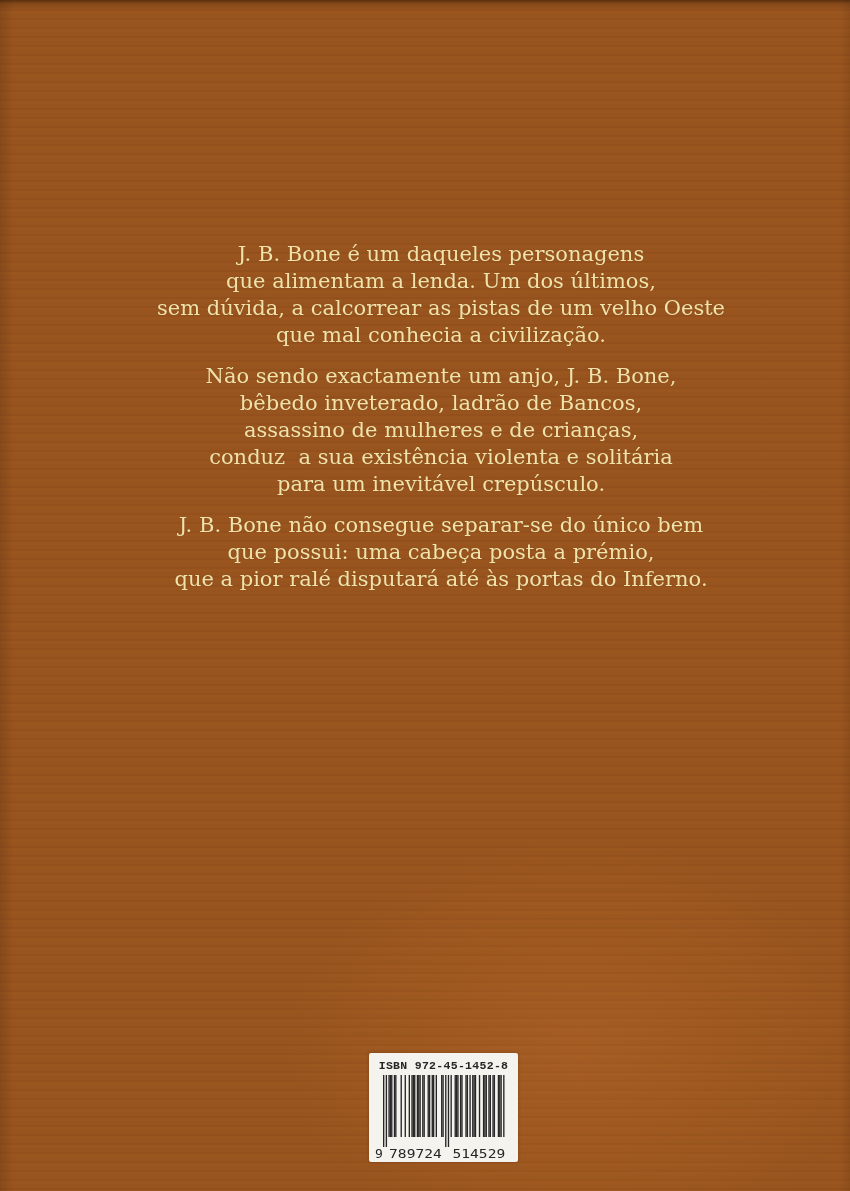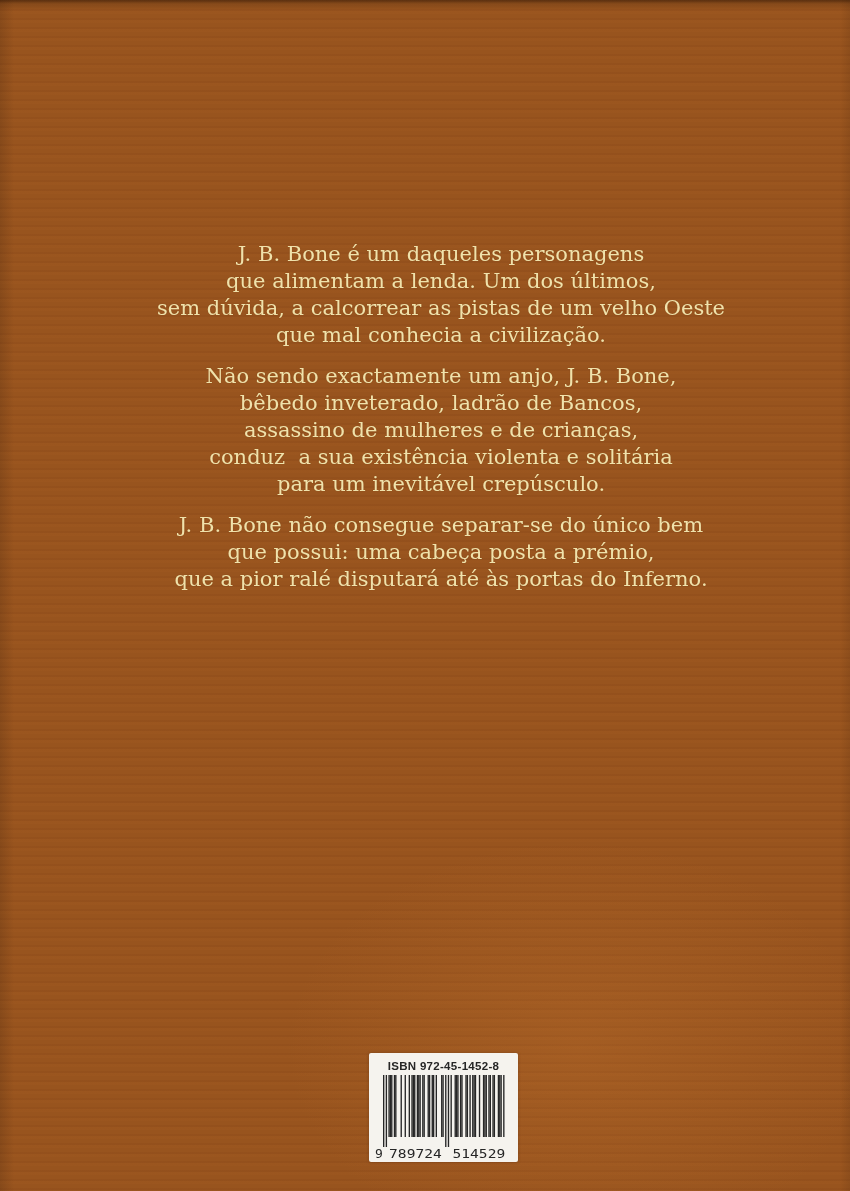--- a/index.html
+++ b/index.html
@@ -52,21 +52,21 @@
     border-radius: 2px;
     box-shadow: 0 0 3px rgba(60,30,8,0.35);
     display: flex;
     flex-direction: column;
     align-items: center;
     box-sizing: border-box;
     padding-top: 6px;
   }
 
   .isbn-label {
-    font-family: Liberation Sans, sans-serif;
+    font-family: Liberation Mono, monospace;
     font-size: 11.5px;
     font-weight: bold;
     letter-spacing: 0.3px;
     color: #262626;
     white-space: nowrap;
     line-height: 14px;
   }
 
   #barcode-svg {
     display: block;

